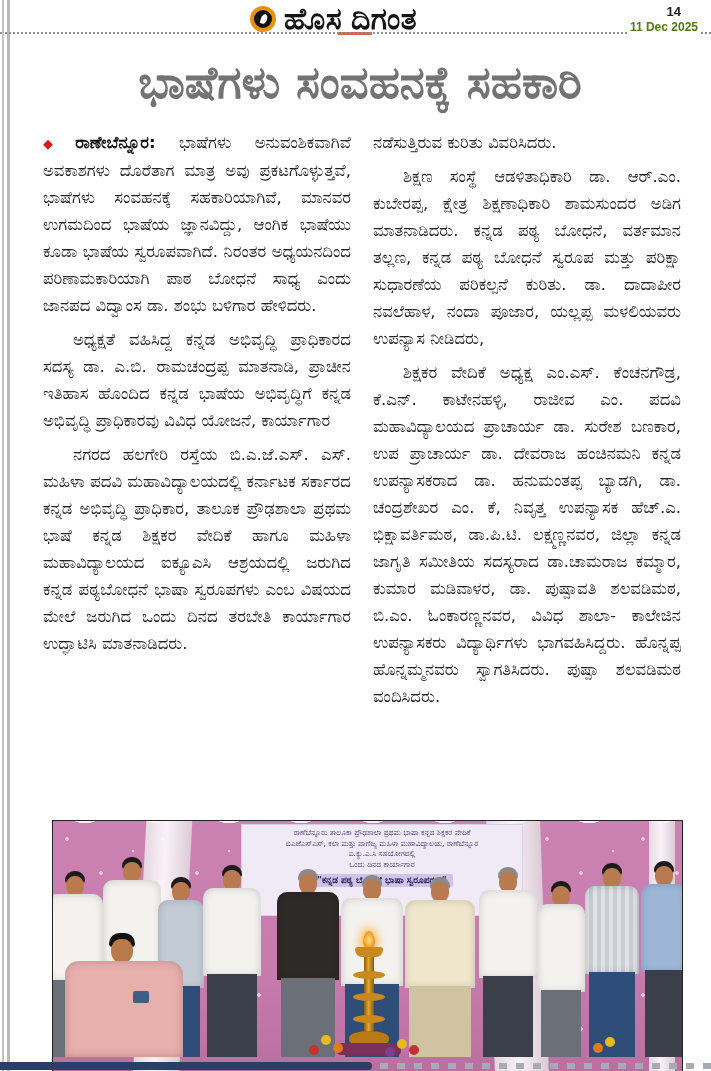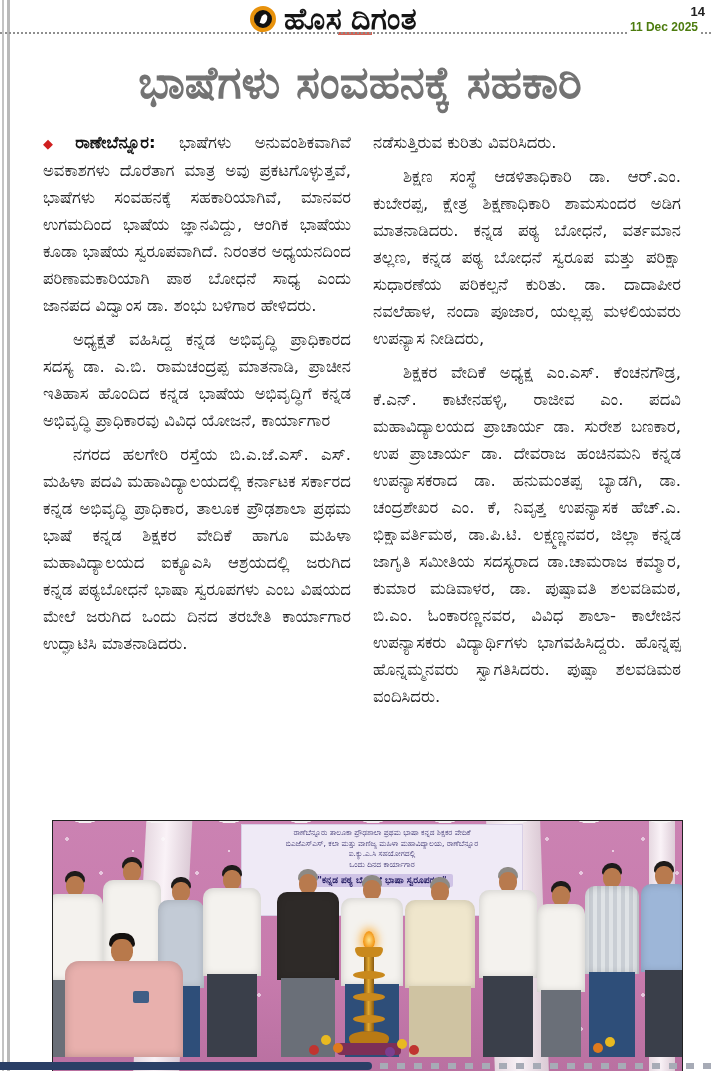--- a/index.html
+++ b/index.html
@@ -12,21 +12,21 @@
 
   
   #masthead{position:absolute;left:0;top:0;width:711px;height:36px;text-align:right;}
   #logo{position:absolute;left:250px;top:6px;width:26px;height:26px;border-radius:50%;
         background:#111;border:4px solid #e8920c;box-sizing:border-box;}
   #logo::after{content:"";position:absolute;left:7px;top:4px;width:6px;height:10px;
         background:#fff;border-radius:50% 50% 50% 0;transform:rotate(18deg);}
   #masthead-title{position:absolute;left:284px;top:2px;font-size:30px;font-weight:800;
         letter-spacing:.5px;color:#151515;white-space:nowrap;}
   #masthead-tagline{position:absolute;left:338px;top:32px;width:34px;height:3px;background:#c43b2a;opacity:.8;}
-  #page-number{position:absolute;right:6px;top:4px;font-size:13px;font-weight:700;color:#222;}
+  #page-number{position:absolute;right:30px;top:4px;font-size:13px;font-weight:700;color:#222;}
   #page-date{position:absolute;right:10px;top:20px;font-size:12px;font-weight:600;color:#4d7c0f;
         background:#fff;padding:0 3px;z-index:2;}
   #masthead-rule{position:absolute;left:0;right:0;top:32px;border-top:2px dotted #8f8f8f;}
 
   
   #headline{position:absolute;left:40px;top:52px;width:640px;text-align:center;
         font-size:45px;line-height:62px;font-weight:800;color:#737373;
         font-family:"DejaVu Sans","Liberation Sans",sans-serif;white-space:nowrap;}
 
   

